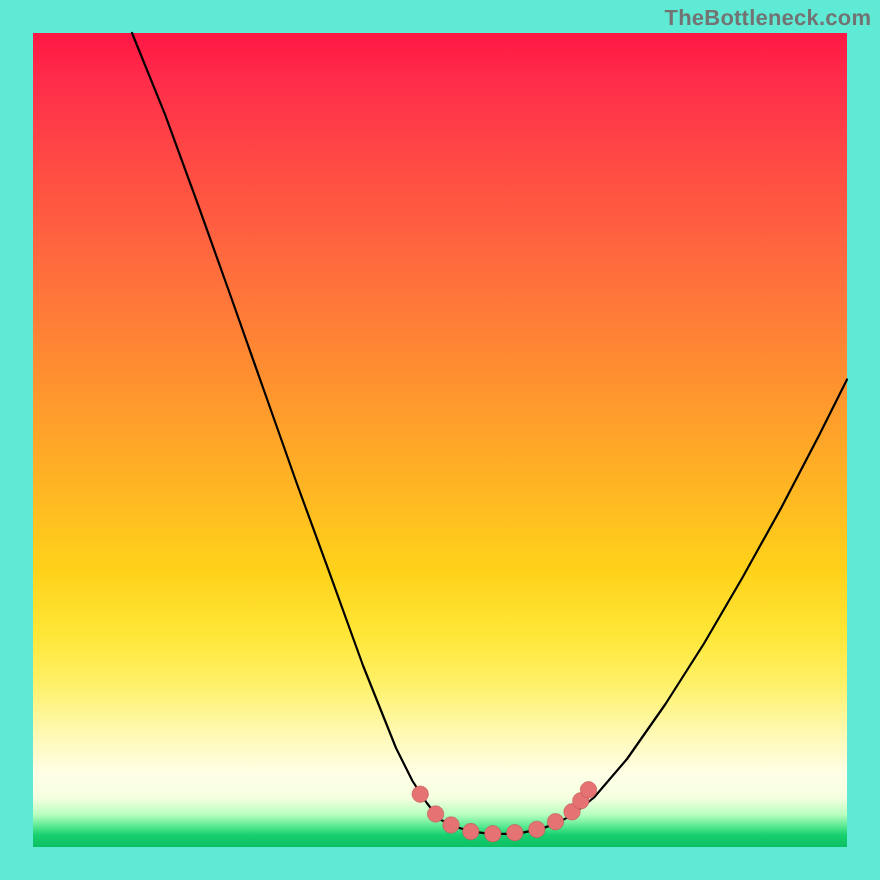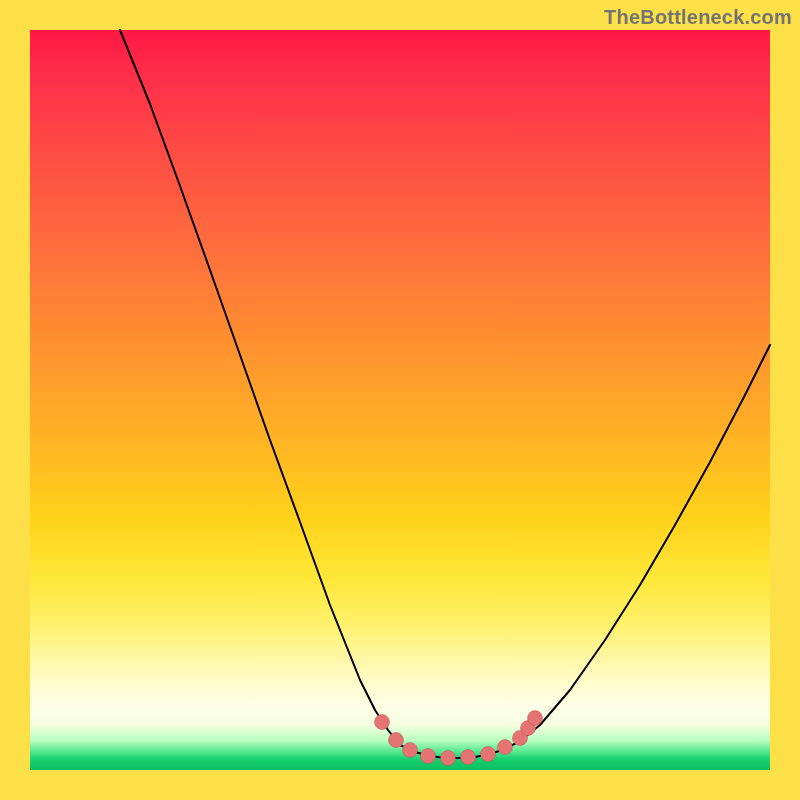--- a/index.html
+++ b/index.html
@@ -8,21 +8,21 @@
     width: 800px;
     height: 800px;
     background: #000;
     overflow: hidden;
     font-family: Arial, Helvetica, sans-serif;
   }
   .stage {
     position: relative;
     width: 800px;
     height: 800px;
-    background: #fde047;
+    background: #5eead4;
   }
   .plot {
     position: absolute;
     left: 30px;
     top: 30px;
     width: 740px;
     height: 740px;
     
     background: linear-gradient(
       to bottom,

